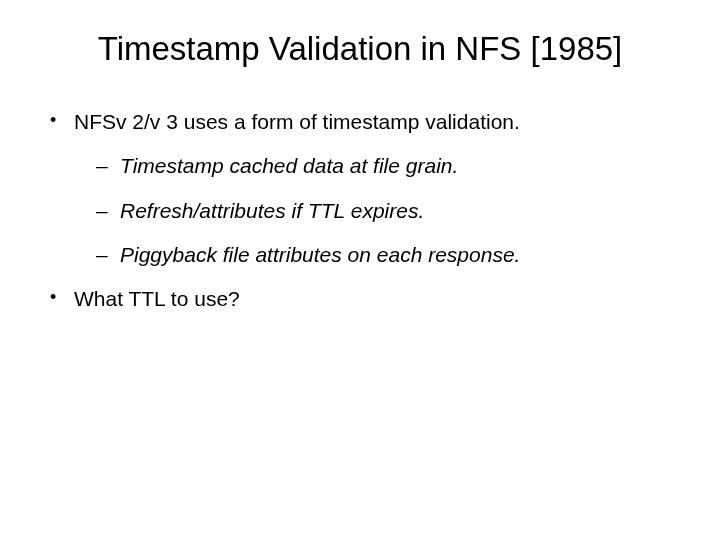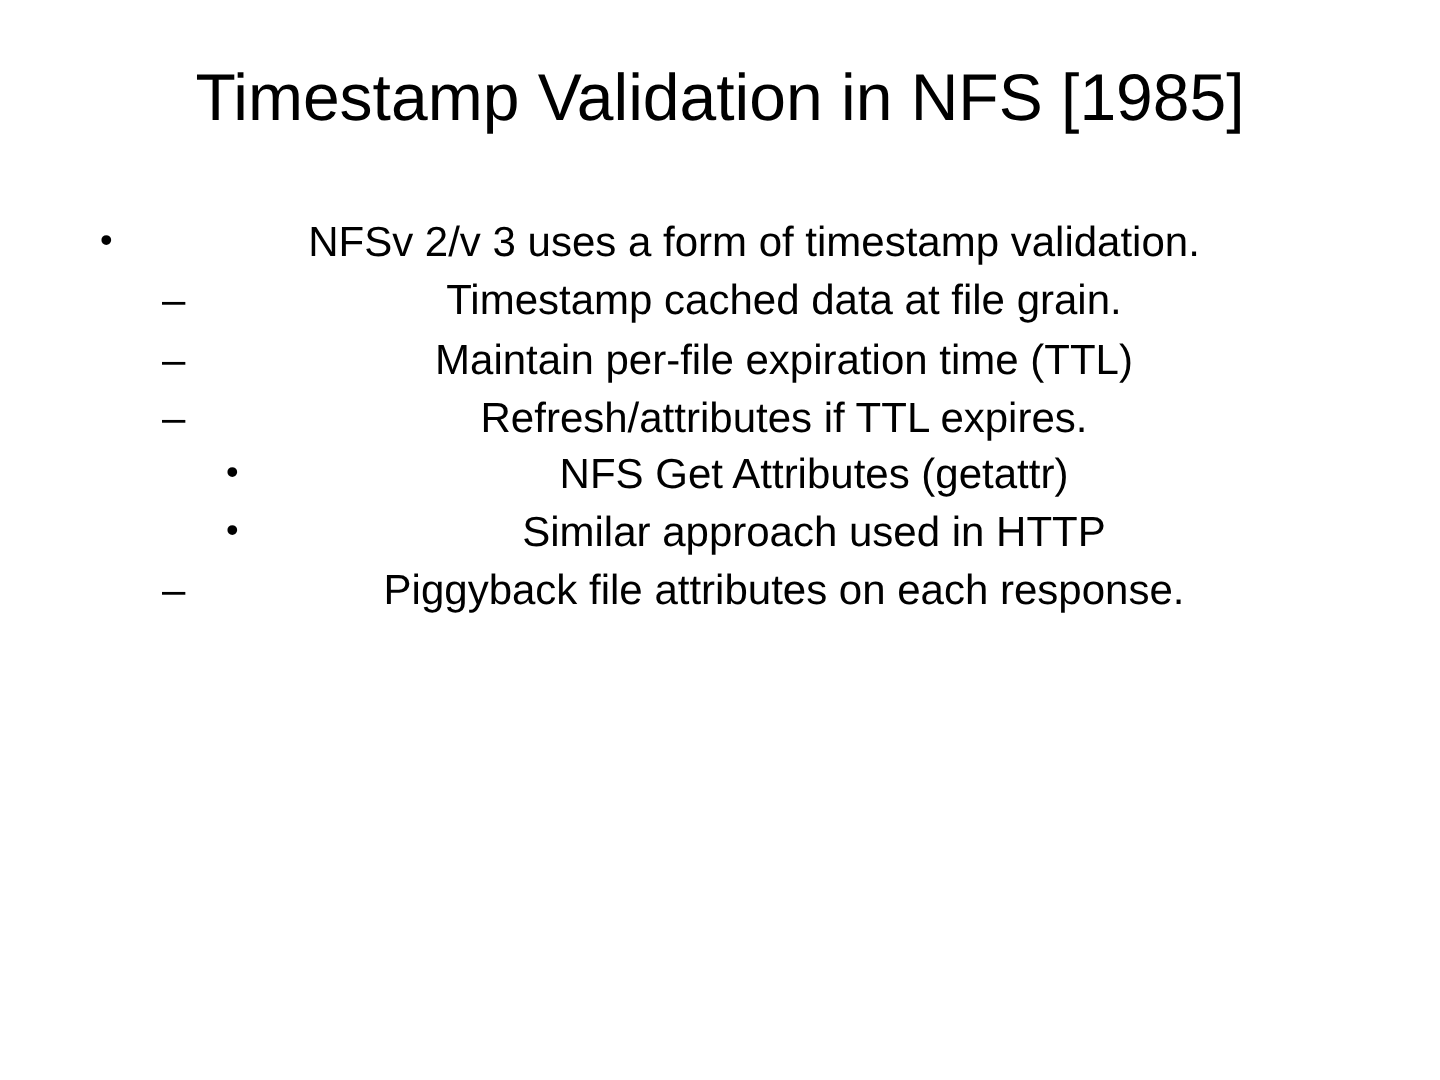--- a/index.html
+++ b/index.html
@@ -30,35 +30,35 @@
   ul {
     list-style: none;
     margin: 0;
     padding: 0;
   }
   
   ul.lvl1 > li {
     position: relative;
     padding-left: 34px;
     margin: 0;
-    text-align: center;
   }
   ul.lvl1 > li::before {
     content: "•";
     position: absolute;
     left: 10px;
     top: 0;
     font-family: Arial, sans-serif;
     font-size: 18px;
   }
   
   ul.lvl2 > li {
     position: relative;
     padding-left: 30px;
-    margin: 1px;
+    margin: 16px;
+    font-style: italic;
   }
   ul.lvl2 > li::before {
     content: "–";
     position: absolute;
     left: 6px;
     top: 0;
     font-family: Arial, sans-serif;
   }
   
   ul.lvl3 > li {
@@ -82,33 +82,25 @@
   <div class="title">Timestamp Validation in NFS [1985]</div>
   <div class="body">
     <ul class="lvl1">
       <li>
         <span>NFSv 2/v 3 uses a form of timestamp validation.</span>
         <ul class="lvl2">
           <li>
             <span>Timestamp cached data at file grain.</span>
           </li>
           <li>
-            <span>Maintain per-file expiration time (TTL)</span>
-          </li>
-          <li>
             <span>Refresh/attributes if TTL expires.</span>
-            <ul class="lvl3">
-              <li>
-                <span>NFS Get Attributes (getattr)</span>
-              </li>
-              <li>
-                <span>Similar approach used in HTTP</span>
-              </li>
-            </ul>
           </li>
           <li>
             <span>Piggyback file attributes on each response.</span>
           </li>
         </ul>
       </li>
+      <li>
+        <span>What TTL to use?</span>
+      </li>
     </ul>
   </div>
 </div>
 
 </body></html>

